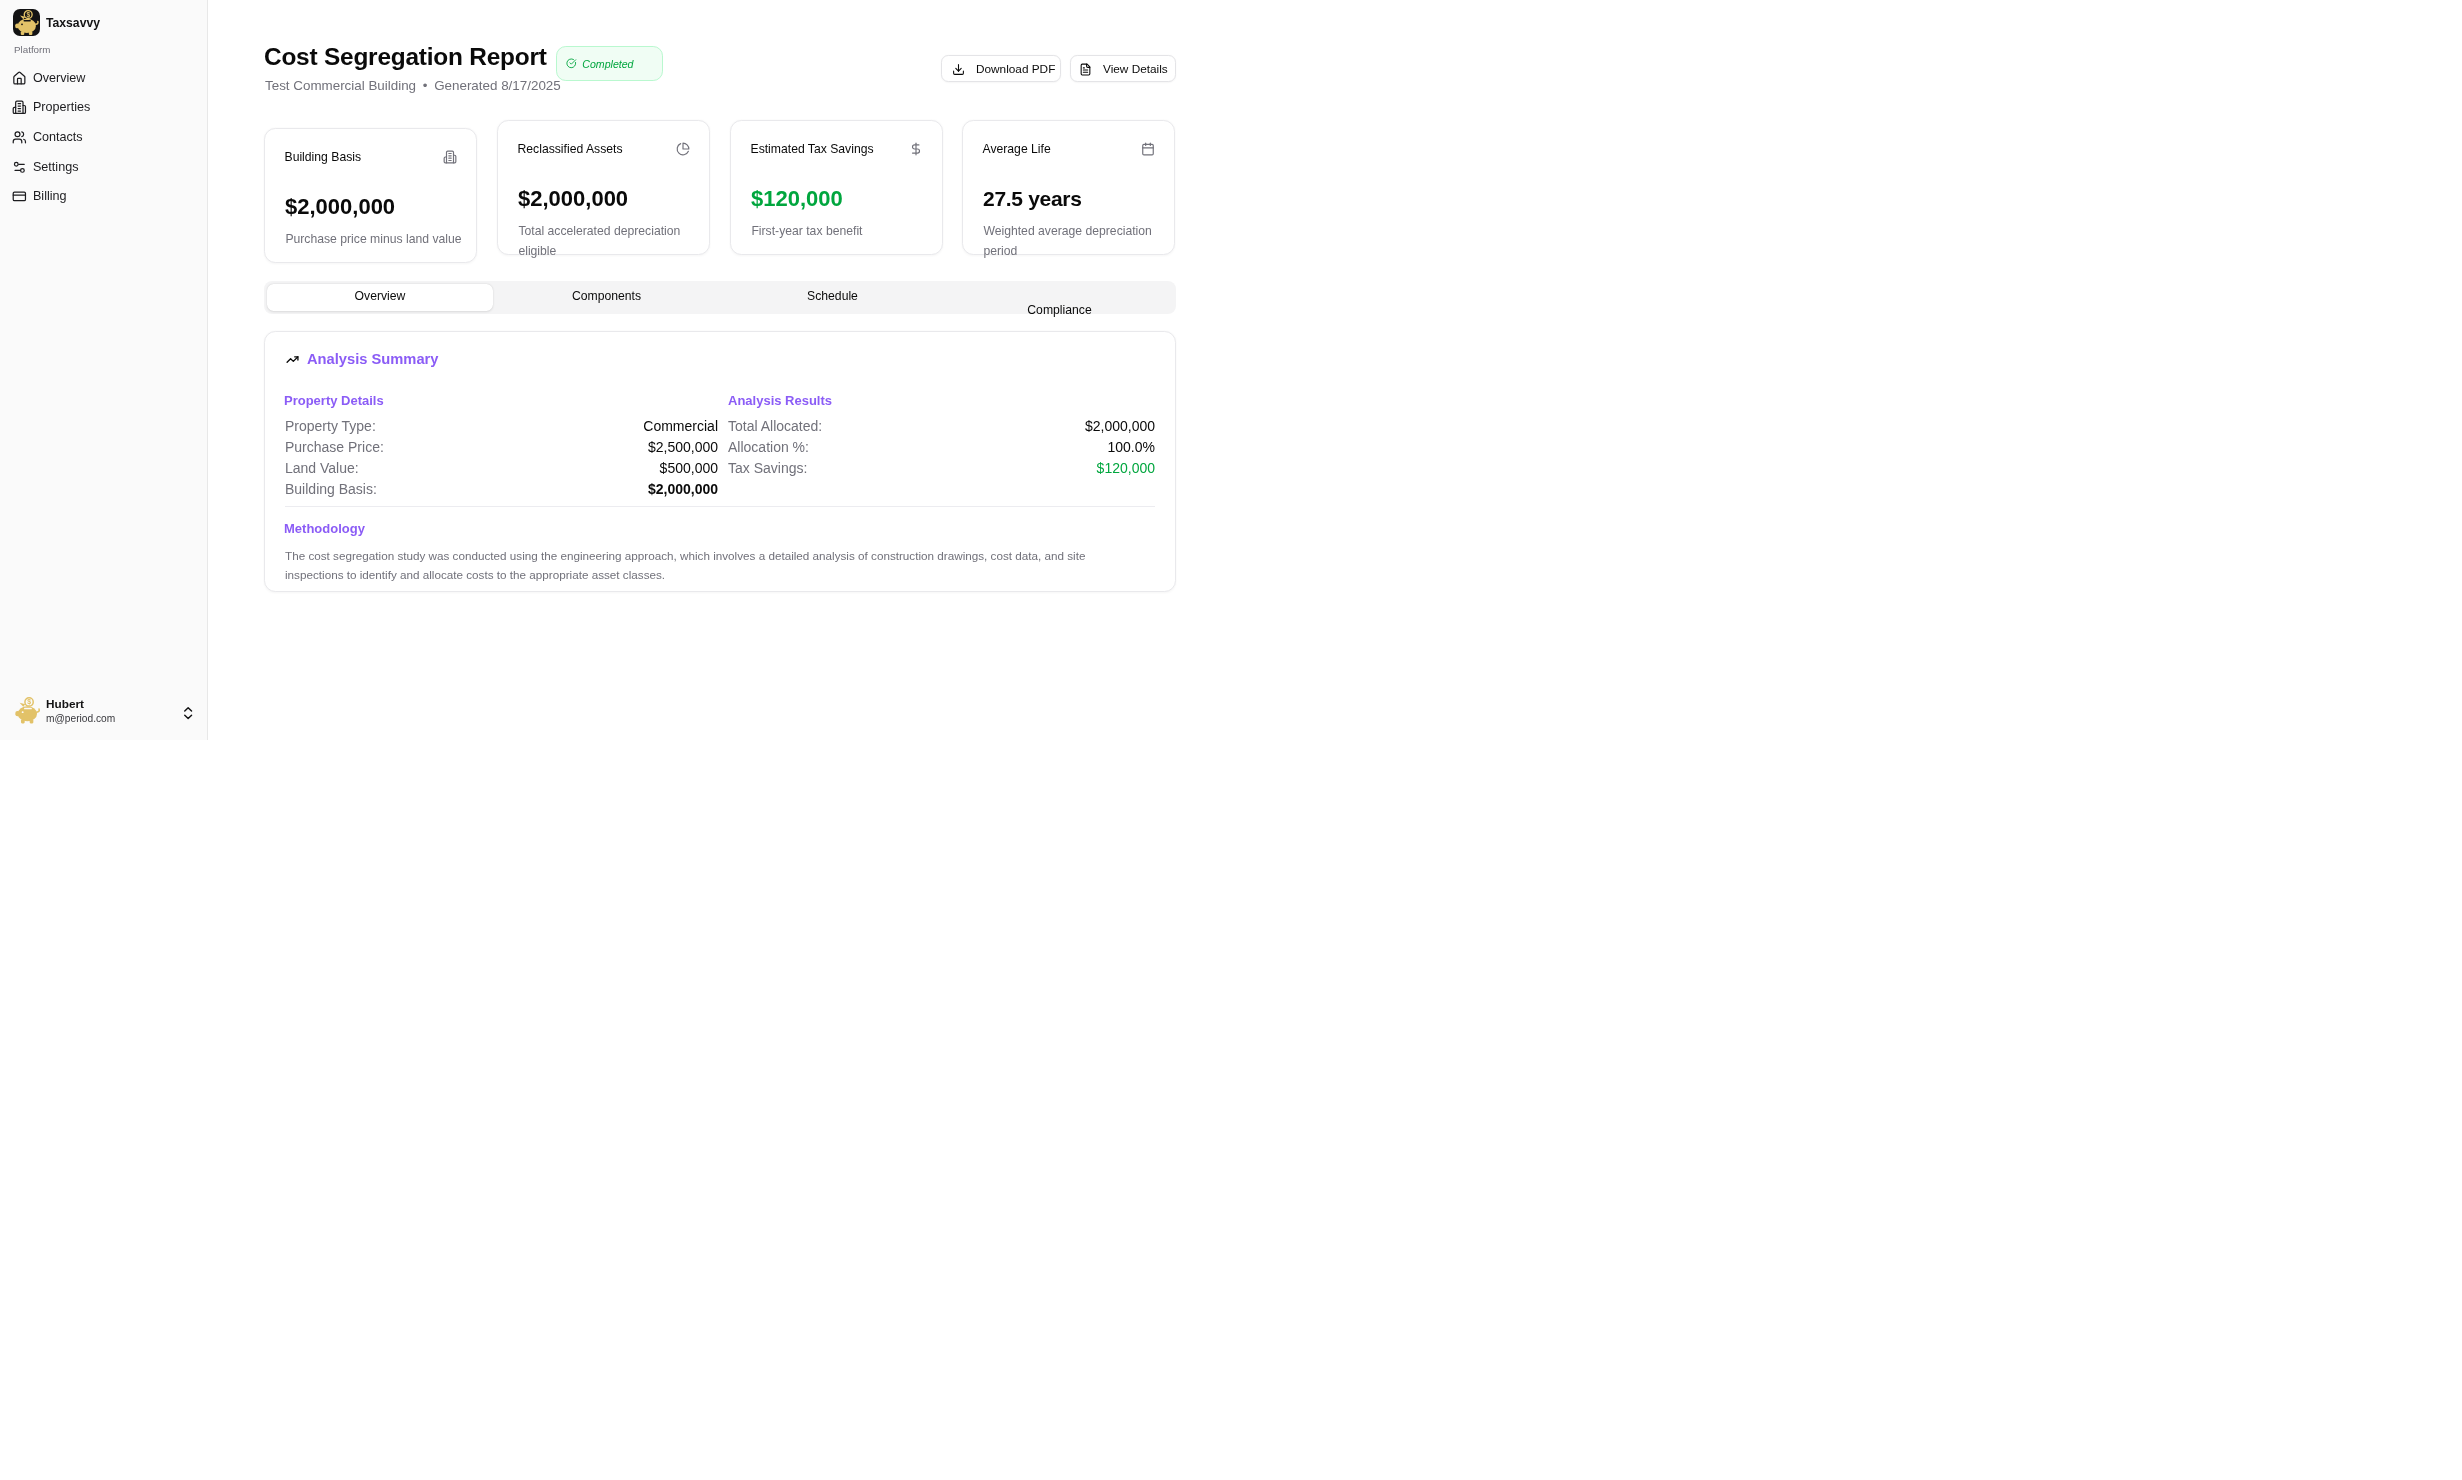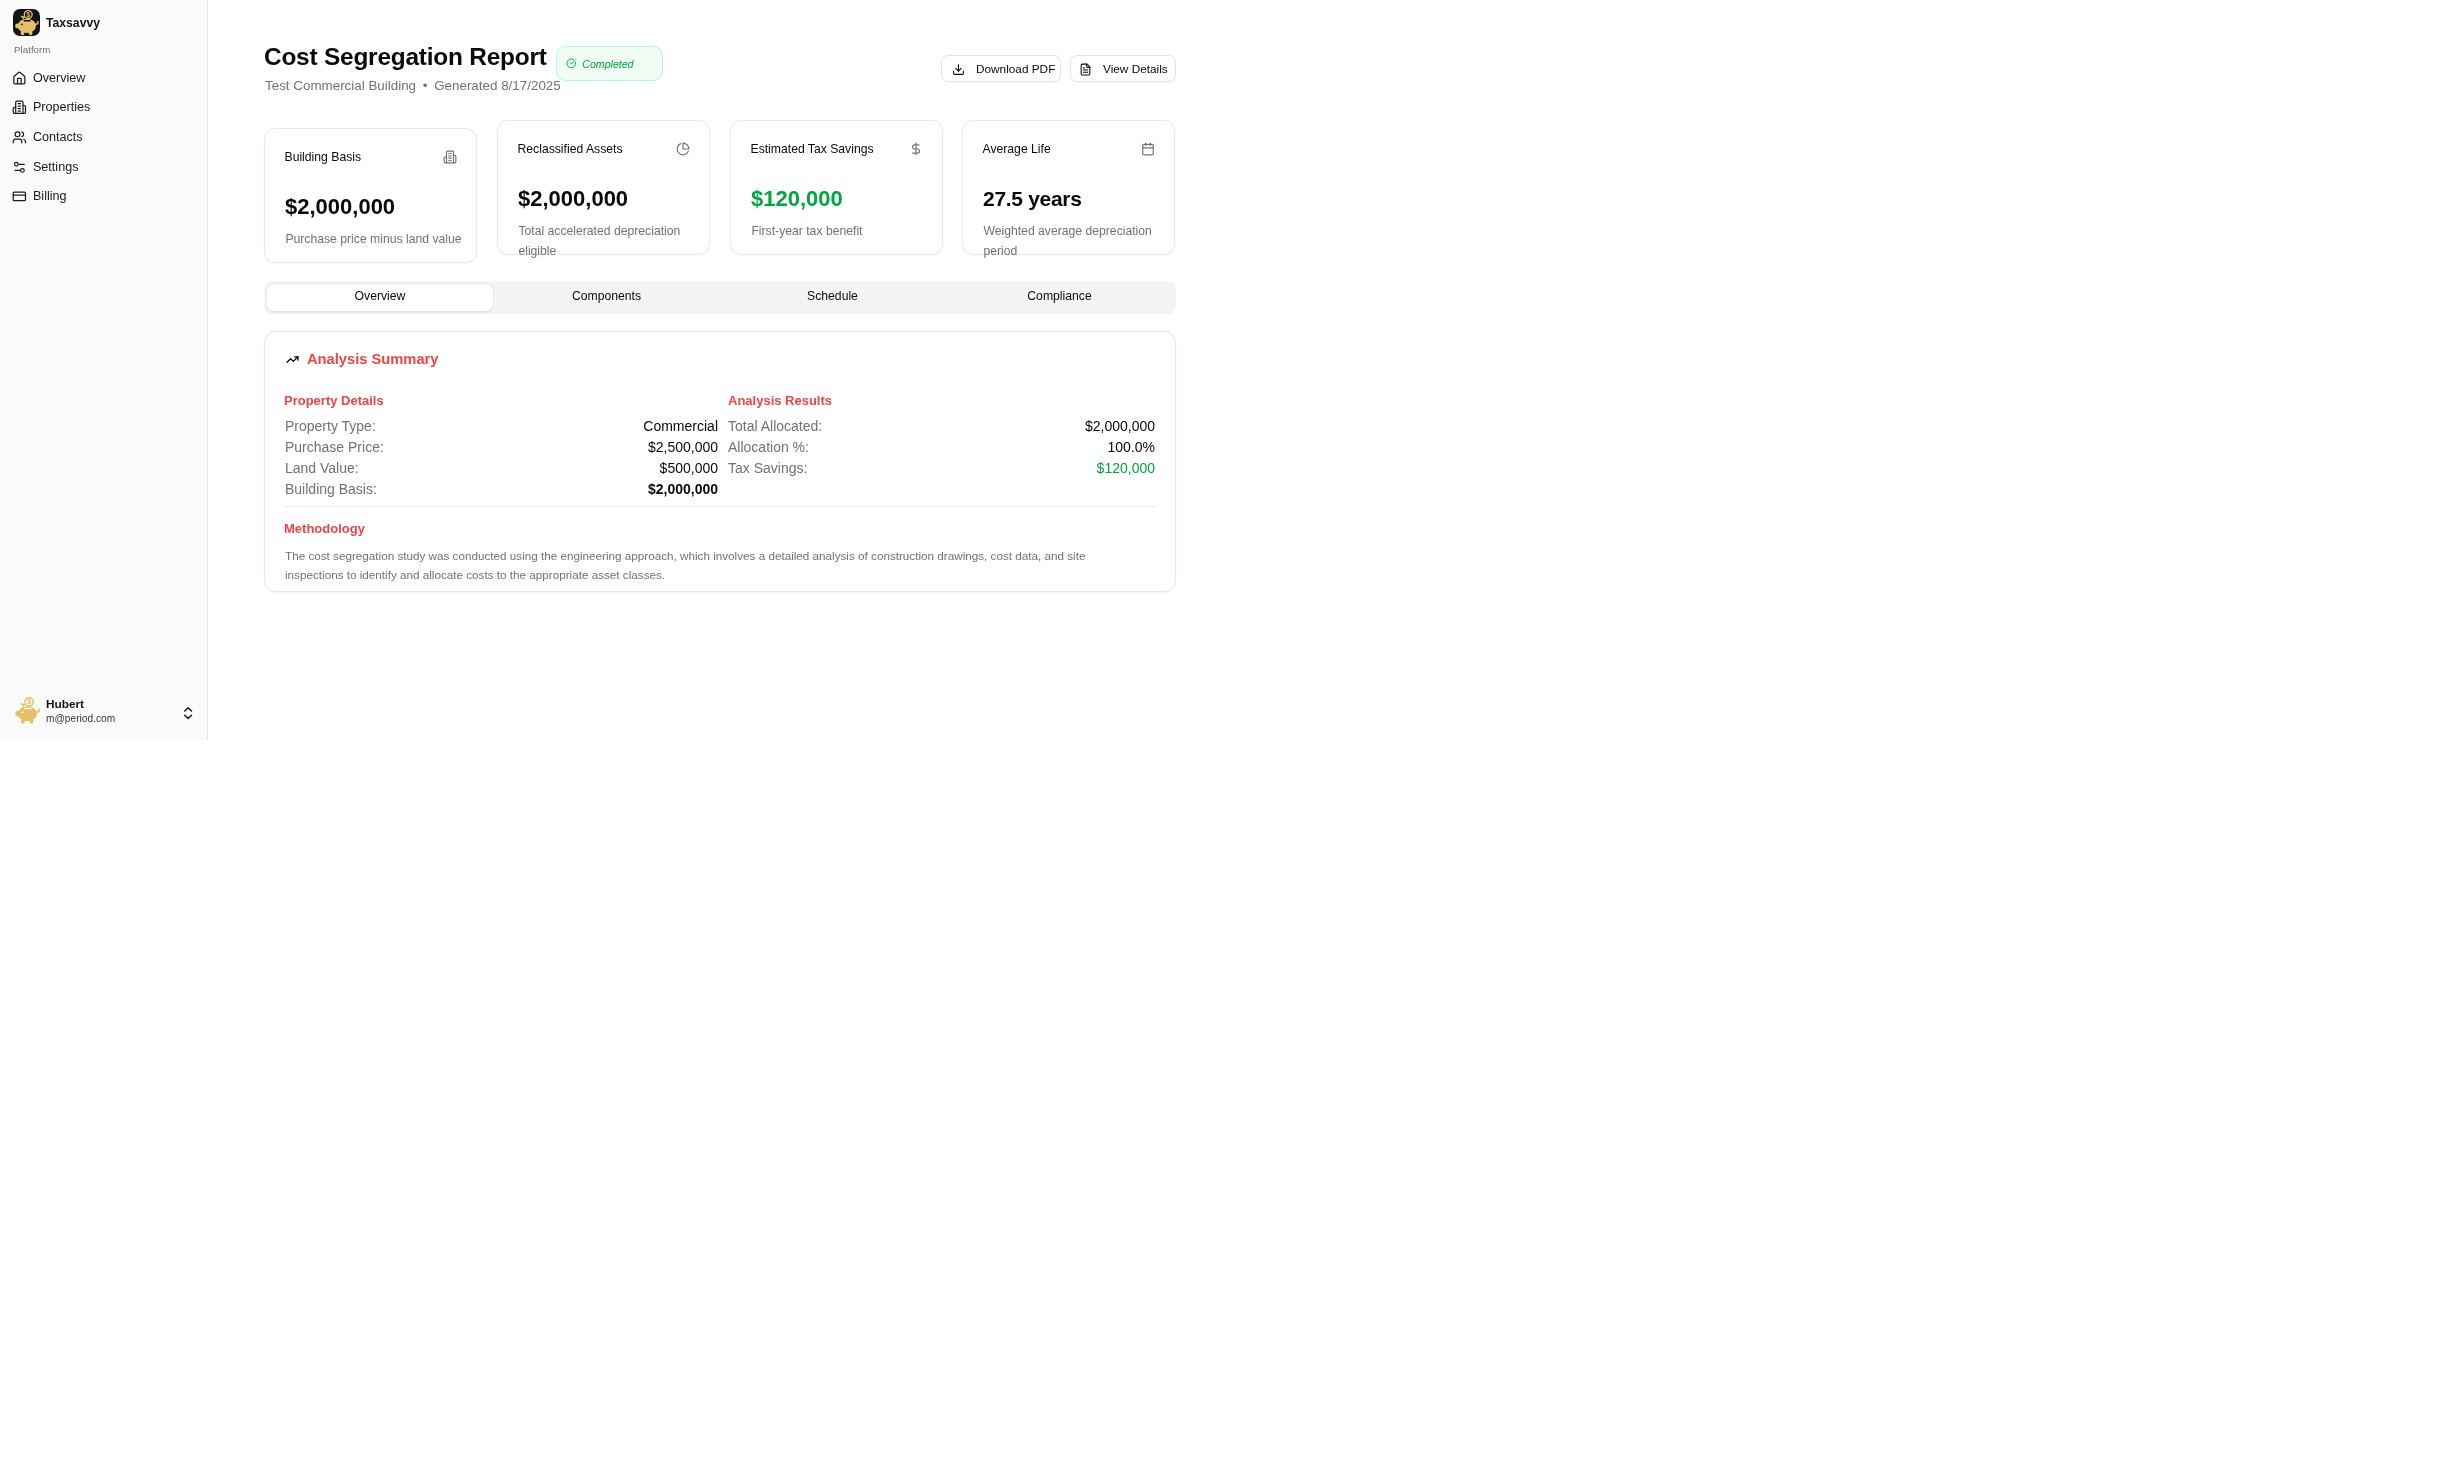--- a/index.html
+++ b/index.html
@@ -20,21 +20,21 @@
   .card { position:absolute; background:#fff; border:0.8px solid #e9e9ec; border-radius:11.4px; box-shadow:0 0.8px 2.4px rgba(0,0,0,0.04); }
   .card-title { position:absolute; left:19.5px; font-size:12.2px; font-weight:500; color:#0a0a0a; white-space:nowrap; }
   .card-icon { position:absolute; color:#71717a; }
   .card-value { position:absolute; left:20px; font-size:22px; font-weight:700; color:#0a0a0a; white-space:nowrap; }
   .card-sub { position:absolute; left:20.4px; font-size:12.2px; line-height:20px; color:#71717a;margin-top:12px; }
   
   #tabs { position:absolute; background:#f4f4f5; border-radius:8.1px; }
   .tab-active { position:absolute; background:#fff; border-radius:6.5px; box-shadow:0 0.8px 2.4px rgba(0,0,0,0.1), 0 0 0.8px rgba(0,0,0,0.12); }
   .tab-label { position:absolute; font-size:12.2px; font-weight:500; color:#0a0a0a; text-align:center; white-space:nowrap; }
   
-  .sec-head { position:absolute; font-size:13px; font-weight:700; color:#ef4444; white-space:nowrap; }
+  .sec-head { position:absolute; font-size:13px; font-weight:700; color:#8b5cf6; white-space:nowrap; }
   .trow { display:flex; justify-content:space-between; line-height:21px; font-size:14px; }
   .trow .lbl { color:#71717a; }
   .trow .val { color:#0a0a0a; }
   .green { color:#00a63e !important; }
   .divider { position:absolute; height:0.8px; background:#ececf0; }
   .para { position:absolute; font-size:11.7px; line-height:19px; color:#71717a; }
 </style>
 </head>
 <body>
 <div id="app">
@@ -192,21 +192,21 @@
         </svg>
       <div class="card-value" style="top:66px;font-size:21px;letter-spacing:-0.3px">27.5 years</div>
       <div class="card-sub" style="top:88px;width:175px">Weighted average depreciation period</div>
     </div>
 
     <div id="tabs" style="left:264px;top:281px;width:912px;height:33px"></div>
     <div class="tab-active" style="left:267px;top:284px;width:226px;height:27px"></div>
     <div class="tab-label" style="left:267px;top:289px;width:226px;line-height:14.7px">Overview</div>
     <div class="tab-label" style="left:493px;top:289px;width:227px;line-height:14.7px">Components</div>
     <div class="tab-label" style="left:719px;top:289px;width:227px;line-height:14.7px">Schedule</div>
-    <div class="tab-label" style="left:946px;top:289px;width:227px;line-height:14.7px">Compliance</div>
+    <div class="tab-label" style="left:946px;top:303px;width:227px;line-height:14.7px">Compliance</div>
 
     <div class="card" style="left:264px;top:331px;width:912px;height:261px"></div>
     <svg class="abs" style="left:286px;top:353px" width="13" height="13" viewBox="0 0 24 24" fill="none" stroke="#0a0a0a" stroke-width="2.4" stroke-linecap="round" stroke-linejoin="round">
         <polyline points="22 7 13.5 15.5 8.5 10.5 2 17"></polyline>
         <polyline points="16 7 22 7 22 13"></polyline>
       </svg>
     <div class="sec-head" style="left:307px;top:351px;font-size:14.7px">Analysis Summary</div>
     <div class="sec-head" style="left:284px;top:393px">Property Details</div>
     <div class="sec-head" style="left:728px;top:393px">Analysis Results</div>
     <div class="abs" style="left:285px;top:416px;width:433px">

